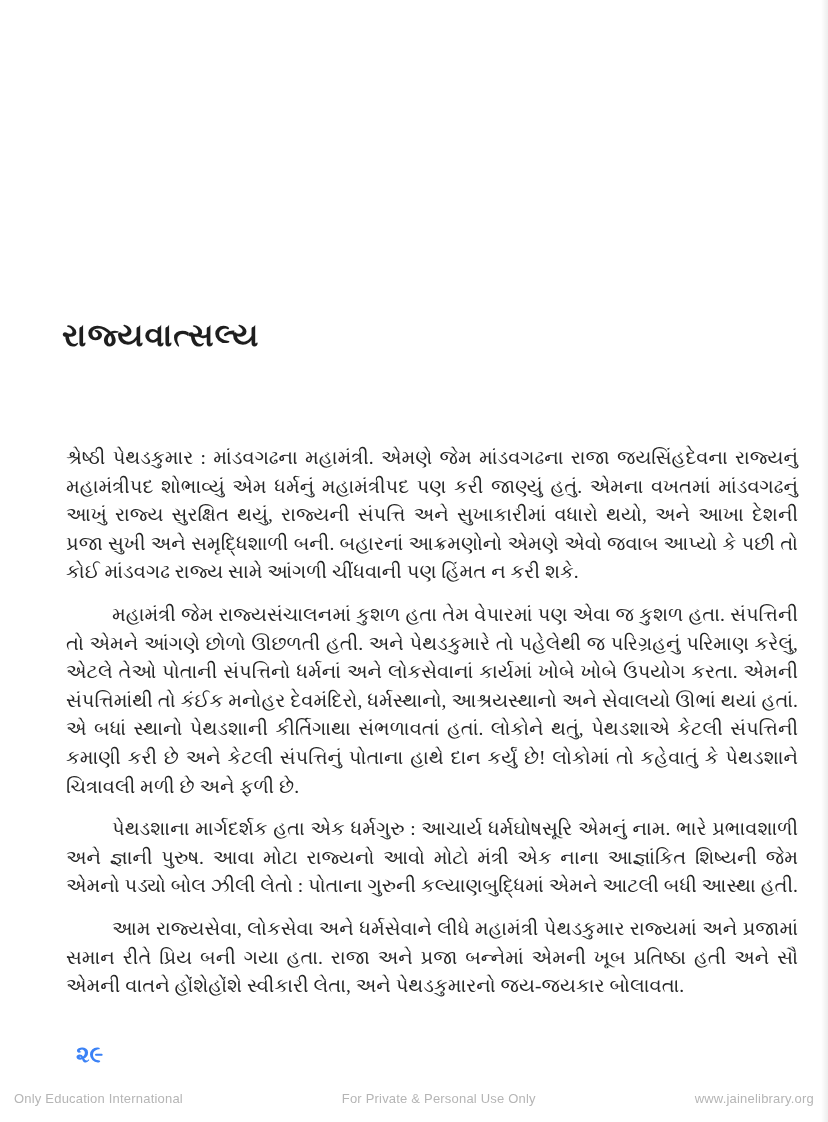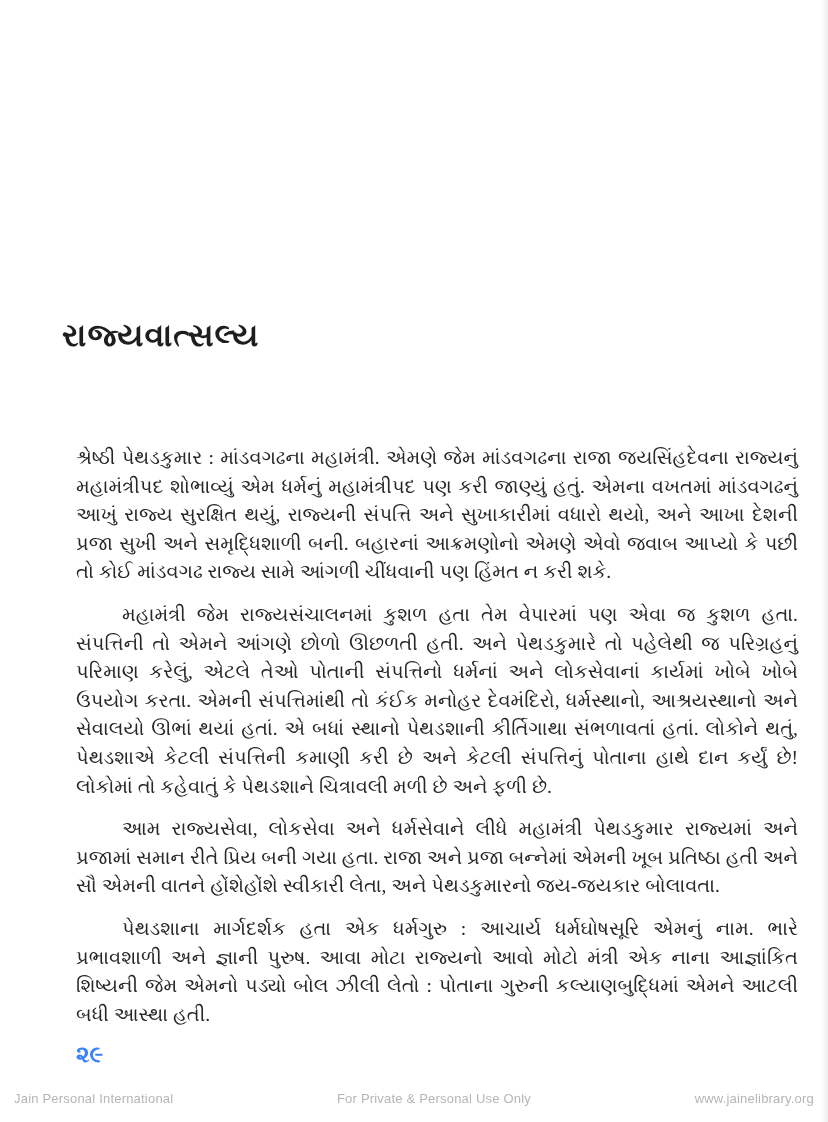--- a/index.html
+++ b/index.html
@@ -45,21 +45,21 @@
     position: absolute;
     left: 62px;
     top: 444px;
     width: 736px;
     font-size: 19.5px;
     line-height: 28.6px;
     text-align: justify;
     color: #262626;
   }
   .content p {
-    margin: 0 0 14px 14px;
+    margin: 0 0 14px 4px;
     text-indent: 46px;
   }
   .content p.first-para {
     text-indent: 0;
   }
   .page-number {
     position: absolute;
     left: 76px;
     top: 1042px;
     font-size: 23px;
@@ -86,27 +86,27 @@
 <body>
 
 <div class="page">
 
   <h1 class="title">રાજ્યવાત્સલ્ય</h1>
 
 
   <div class="content">
     <p class="first-para">શ્રેષ્ઠી પેથડકુમાર : માંડવગઢના મહામંત્રી. એમણે જેમ માંડવગઢના રાજા જયસિંહદેવના રાજ્યનું મહામંત્રીપદ શોભાવ્યું એમ ધર્મનું મહામંત્રીપદ પણ કરી જાણ્યું હતું. એમના વખતમાં માંડવગઢનું આખું રાજ્ય સુરક્ષિત થયું, રાજ્યની સંપત્તિ અને સુખાકારીમાં વધારો થયો, અને આખા દેશની પ્રજા સુખી અને સમૃદ્ધિશાળી બની. બહારનાં આક્રમણોનો એમણે એવો જવાબ આપ્યો કે પછી તો કોઈ માંડવગઢ રાજ્ય સામે આંગળી ચીંધવાની પણ હિંમત ન કરી શકે.</p>
     <p>મહામંત્રી જેમ રાજ્યસંચાલનમાં કુશળ હતા તેમ વેપારમાં પણ એવા જ કુશળ હતા. સંપત્તિની તો એમને આંગણે છોળો ઊછળતી હતી. અને પેથડકુમારે તો પહેલેથી જ પરિગ્રહનું પરિમાણ કરેલું, એટલે તેઓ પોતાની સંપત્તિનો ધર્મનાં અને લોકસેવાનાં કાર્યમાં ખોબે ખોબે ઉપયોગ કરતા. એમની સંપત્તિમાંથી તો કંઈક મનોહર દેવમંદિરો, ધર્મસ્થાનો, આશ્રયસ્થાનો અને સેવાલયો ઊભાં થયાં હતાં. એ બધાં સ્થાનો પેથડશાની કીર્તિગાથા સંભળાવતાં હતાં. લોકોને થતું, પેથડશાએ કેટલી સંપત્તિની કમાણી કરી છે અને કેટલી સંપત્તિનું પોતાના હાથે દાન કર્યું છે! લોકોમાં તો કહેવાતું કે પેથડશાને ચિત્રાવલી મળી છે અને ફળી છે.</p>
+    <p>પેથડશાના માર્ગદર્શક હતા એક ધર્મગુરુ : આચાર્ય ધર્મઘોષસૂરિ એમનું નામ. ભારે પ્રભાવશાળી અને જ્ઞાની પુરુષ. આવા મોટા રાજ્યનો આવો મોટો મંત્રી એક નાના આજ્ઞાંકિત શિષ્યની જેમ એમનો પડ્યો બોલ ઝીલી લેતો : પોતાના ગુરુની કલ્યાણબુદ્ધિમાં એમને આટલી બધી આસ્થા હતી.</p>
     <p>આમ રાજ્યસેવા, લોકસેવા અને ધર્મસેવાને લીધે મહામંત્રી પેથડકુમાર રાજ્યમાં અને પ્રજામાં સમાન રીતે પ્રિય બની ગયા હતા. રાજા અને પ્રજા બન્નેમાં એમની ખૂબ પ્રતિષ્ઠા હતી અને સૌ એમની વાતને હોંશેહોંશે સ્વીકારી લેતા, અને પેથડકુમારનો જય-જયકાર બોલાવતા.</p>
-    <p>પેથડશાના માર્ગદર્શક હતા એક ધર્મગુરુ : આચાર્ય ધર્મઘોષસૂરિ એમનું નામ. ભારે પ્રભાવશાળી અને જ્ઞાની પુરુષ. આવા મોટા રાજ્યનો આવો મોટો મંત્રી એક નાના આજ્ઞાંકિત શિષ્યની જેમ એમનો પડ્યો બોલ ઝીલી લેતો : પોતાના ગુરુની કલ્યાણબુદ્ધિમાં એમને આટલી બધી આસ્થા હતી.</p>
   </div>
 
   <div class="page-number">૨૯</div>
 
   <div class="footer">
-    <span>Jain Personal International</span>
+    <span>Only Education International</span>
     <span>For Private &amp; Personal Use Only</span>
     <span>www.jainelibrary.org</span>
   </div>
 
   <div class="scan-edge"></div>
 
 </div>
 
 </body></html>

